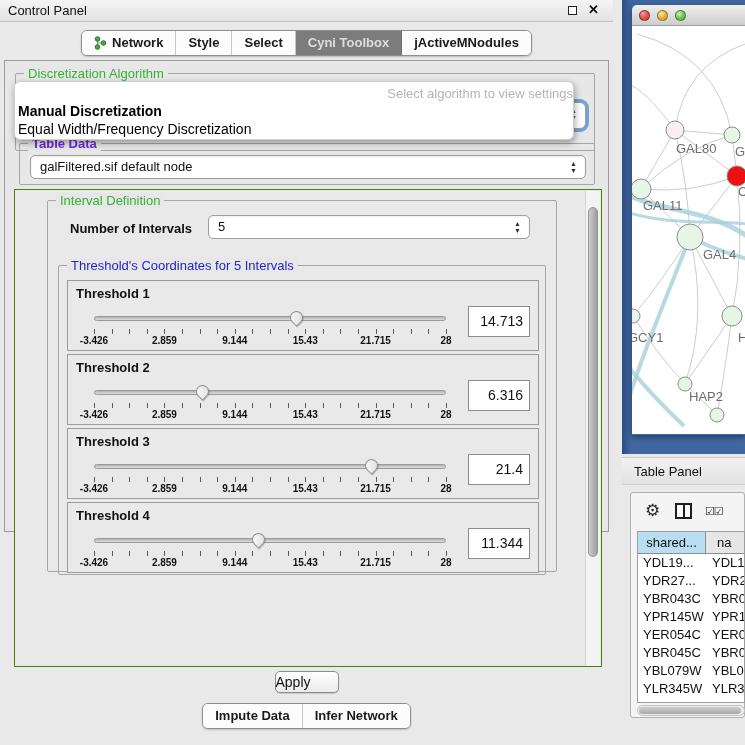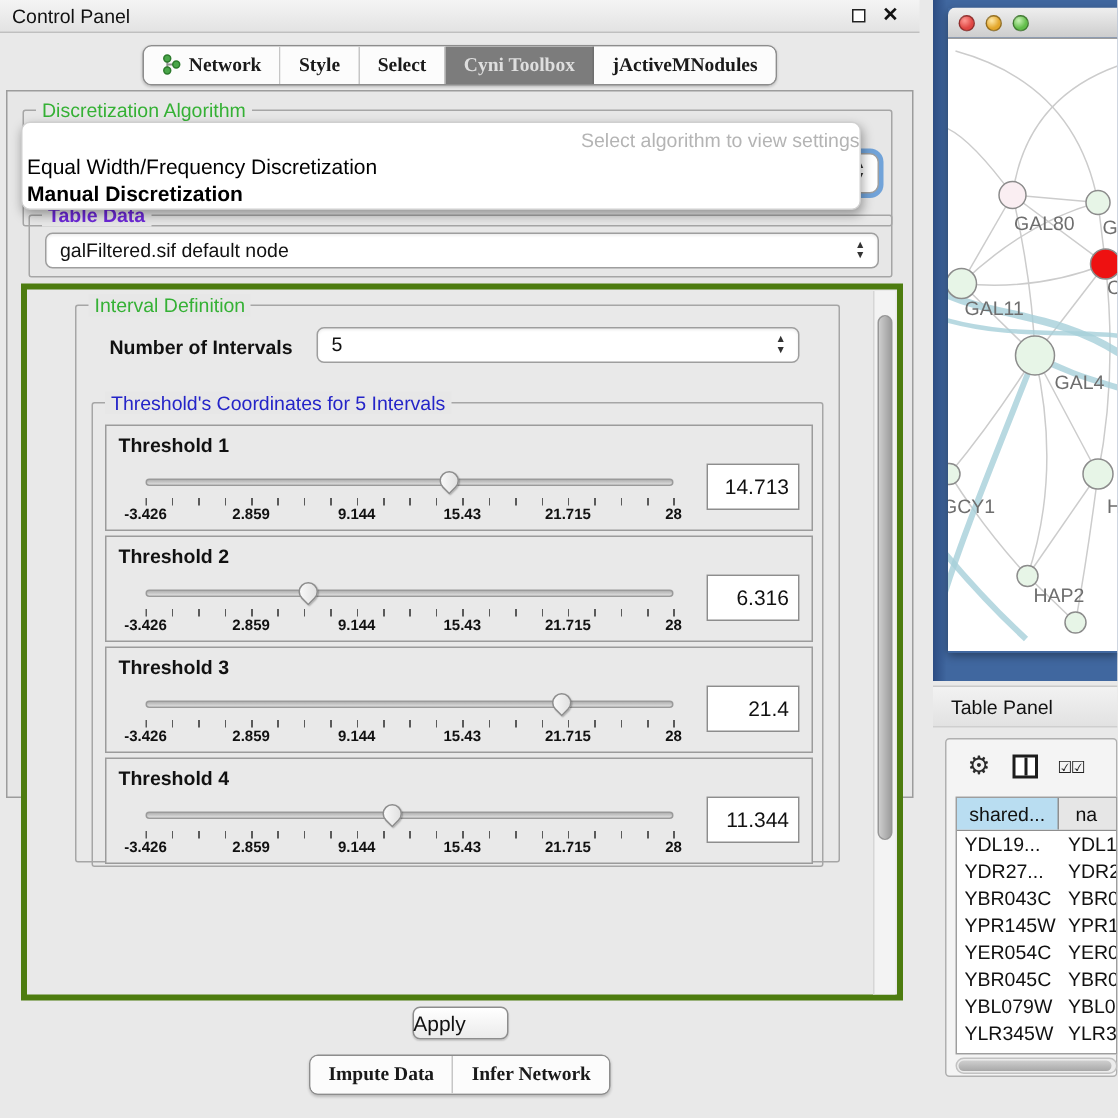--- a/index.html
+++ b/index.html
@@ -12,21 +12,21 @@
   .control-panel { position:absolute; left:0; top:0; width:613px; height:745px; background:#e9e9e9; }
   .titlebar { position:absolute; left:0; top:0; width:100%; height:22px;
     background:linear-gradient(#f4f4f4,#e3e3e3); border-bottom:1px solid #bfbfbf; }
   .titlebar .title { position:absolute; left:8px; top:3px; font-size:13px; }
   .float-icon { position:absolute; right:36px; top:6px; width:9px; height:9px; border:1.5px solid #222; background:#fff; }
   .close-icon { position:absolute; right:14px; top:2px; font-size:13px; font-weight:bold; }
 
   .tabbar { position:absolute; left:0; width:613px; display:flex; justify-content:center; }
   .tabbar.top { top:30px; }
   .tabbar.bottom { top:703px; }
-  .tabgroup { display:flex; border:1px solid #8d8d8d; border-radius:6px; overflow:hidden; background:#fcfcfc; box-shadow:0 1px 2px rgba(0,0,0,.2);font-family:Liberation Serif, serif; }
+  .tabgroup { display:flex; border:1px solid #8d8d8d; border-radius:6px; overflow:hidden; background:#fcfcfc; box-shadow:0 1px 2px rgba(0,0,0,.2); }
   .tab { padding:4px 12px 5px; font-size:13px; font-weight:bold; color:#1a1a1a; background:#fcfcfc;
     border-right:1px solid #c6c6c6; display:flex; align-items:center; gap:5px; white-space:nowrap; }
   .tab:last-child { border-right:none; }
   .tab.selected { background:#7c7c7c; color:#dedede; border-right-color:#6e6e6e; }
 
   .content { position:absolute; left:4px; top:60px; width:605px; height:472px;
     border:1px solid #9c9c9c; background:#e7e7e7; }
 
   .group { position:absolute; border:1px solid #a6a6a6; border-radius:2px; }
   .gtitle { position:absolute; top:-8px; left:8px; background:#e7e7e7; padding:0 4px; font-size:13px; white-space:nowrap; }
@@ -43,21 +43,21 @@
 
   
   .popup { position:absolute; left:9px; top:20px; width:560px; height:59px; background:#fff;
     border:1px solid #cfcfcf; border-radius:6px; box-shadow:1px 3px 7px rgba(0,0,0,.35); z-index:6; }
   .popup .hint { text-align:right; color:#b4b4b4; font-size:13px; padding-top:4px; }
   .popup .opt { font-size:14px; padding:2px 0 0 3px; color:#000; white-space:nowrap; }
   .popup .opt.bold { font-weight:bold; }
 
   
   .scroll-area { position:absolute; left:9px; top:128px; width:588px; height:478px;
-    border:4px solid #4d7c0f; background:#e9e9e9; overflow:hidden; }
+    border:1px solid #4d7c0f; background:#e9e9e9; overflow:hidden; }
   .vscroll { position:absolute; right:1px; top:1px; width:15px; height:476px; background:#f3f3f3; border-left:1px solid #d6d6d6; }
   .vscroll .vthumb { position:absolute; left:2px; top:16px; width:10px; height:350px; border-radius:6px;
     background:linear-gradient(90deg,#cdcdcd,#9d9d9d); border:1px solid #979797; }
 
   .tbox { position:absolute; left:8px; width:472px; height:71px; border:1px solid #9b9b9b; background:#e9e9e9; }
   .tlabel { position:absolute; left:8px; top:5px; font-size:13px; font-weight:bold; }
   .slider { position:absolute; left:26px; top:30px; width:352px; height:16px; }
   .track { position:absolute; left:0; top:5px; width:100%; height:5px; border-radius:3px;
     background:linear-gradient(#b2b2b2,#dedede); border:1px solid #9a9a9a; }
   .thumb { position:absolute; top:0px; width:13px; height:13px; margin-left:-7px;
@@ -162,22 +162,22 @@
 
     <div class="group" style="left:10px; top:12px; width:580px; height:78px;">
       <span class="gtitle green">Discretization Algorithm</span>
       <div class="combo focusring" style="left:10px; top:28px; width:560px; height:27px; border-radius:6px;">
         <span class="stepper">▲<br>▼</span>
       </div>
     </div>
 
     <div class="popup">
       <div class="hint">Select algorithm to view settings</div>
+      <div class="opt bold">Manual Discretization</div>
       <div class="opt">Equal Width/Frequency Discretization</div>
-      <div class="opt bold">Manual Discretization</div>
     </div>
 
     <div class="group" style="left:14px; top:82px; width:576px; height:42px;">
       <span class="gtitle dark">Table Data</span>
       <div class="combo" style="left:10px; top:11px; width:556px; height:24px;">
         <span>galFiltered.sif default node</span>
         <span class="stepper">▲<br>▼</span>
       </div>
     </div>
 

